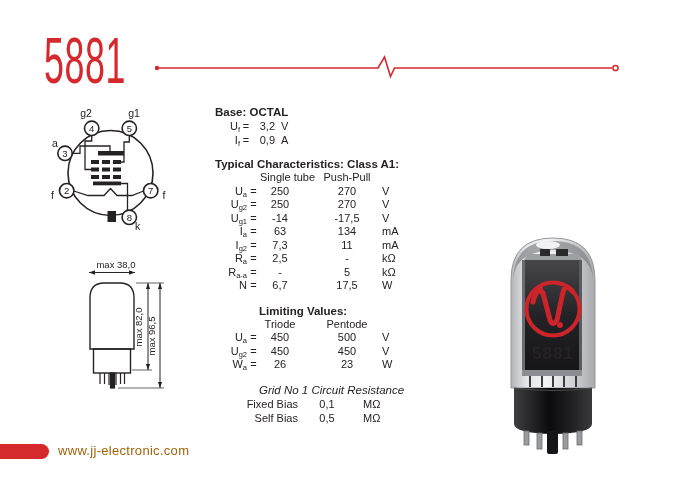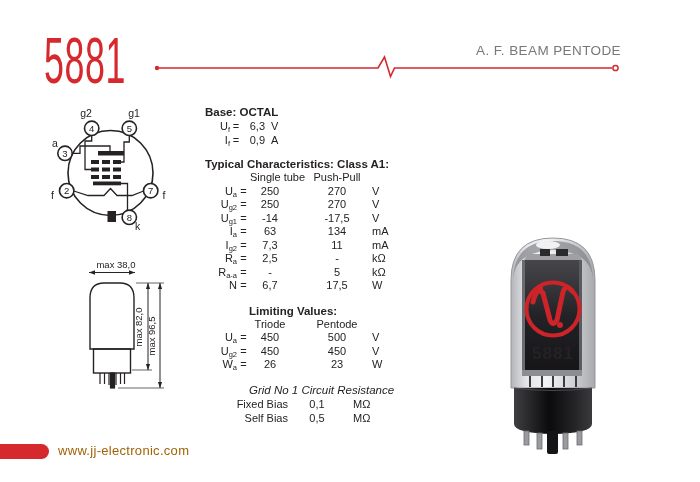--- a/index.html
+++ b/index.html
@@ -15,21 +15,21 @@
     color:#d5292e; font-weight:400; letter-spacing:1px;
     transform:scaleX(0.56); transform-origin:0 0; white-space:nowrap;
   }
   .subtitle {
     position:absolute; right:79px; top:43px; font-size:13.5px; letter-spacing:0.4px;
     color:#77787b; white-space:nowrap;
   }
   .header-rule { position:absolute; left:0; top:0; }
 
   
-  .specs { position:absolute; left:205px; top:106px; width:200px; font-size:11px; }
+  .specs { position:absolute; left:215px; top:106px; width:200px; font-size:11px; }
   .specs .hd  { font-weight:bold; font-size:11.5px; line-height:13px; white-space:nowrap; }
   .specs .hd-it { font-style:italic; font-size:11.5px; line-height:13px; white-space:nowrap; }
   .mt11 { margin-top:11px; } .mt12 { margin-top:12px;padding-left:44px; }
   .row  { display:flex; align-items:baseline; line-height:13.5px; height:13.5px; white-space:nowrap; }
   .frow { display:flex; align-items:baseline; line-height:14px; height:14px; white-space:nowrap; }
   .grow { display:flex; align-items:baseline; line-height:14px; height:14px; white-space:nowrap; }
   .c-sym  { width:32px; text-align:right; }
   .c-eq   { width:13px; text-align:center; }
   .c-v1   { width:40px; text-align:center; }
   .c-v2   { width:56px; text-align:center;padding-left:19px; }
@@ -57,21 +57,20 @@
     position:absolute; left:58px; top:443px; font-size:13px; letter-spacing:0.3px;
     color:#a16207; white-space:nowrap;
   }
 </style>
 </head>
 <body>
 
 <div class="page">
 
   <div class="model-title">5881</div>
-  <div class="subtitle">A. F. BEAM PENTODE</div>
   <svg class="header-rule" width="700" height="100" viewBox="0 0 700 100">
     <circle cx="157" cy="68" r="2.2" fill="#d5292e"></circle>
     <path d="M159,68 H378 L384.5,57 L390.5,76.5 L394.5,68 H612" fill="none" stroke="#d5292e" stroke-width="1.6"></path>
     <circle cx="615.5" cy="68" r="2.6" fill="#ffffff" stroke="#d5292e" stroke-width="1.5"></circle>
   </svg>
 
   <svg class="pin-diagram" width="136" height="140" viewBox="0 0 136 140">
     <circle cx="70.5" cy="73" r="42.5" fill="none" stroke="#262223" stroke-width="1.6"></circle>
 
     <g stroke="#262223" fill="none" stroke-width="1.3">
@@ -156,21 +155,21 @@
       <rect x="32.5" y="121" width="4" height="15" fill="#262223"></rect>
     </g>
   </svg>
 
   <div class="specs">
     <div class="hd">Base: OCTAL</div>
 
     <div class="frow">
       <span class="f-sym"><span>U</span><sub class="s">f</sub></span>
       <span class="f-eq">=</span>
-      <span class="f-val">6,3</span>
+      <span class="f-val">3,2</span>
       <span class="f-unit">V</span>
     </div>
     <div class="frow">
       <span class="f-sym"><span>I</span><sub class="s">f</sub></span>
       <span class="f-eq">=</span>
       <span class="f-val">0,9</span>
       <span class="f-unit">A</span>
     </div>
 
     <div class="hd mt11">Typical Characteristics: Class A1:</div>

